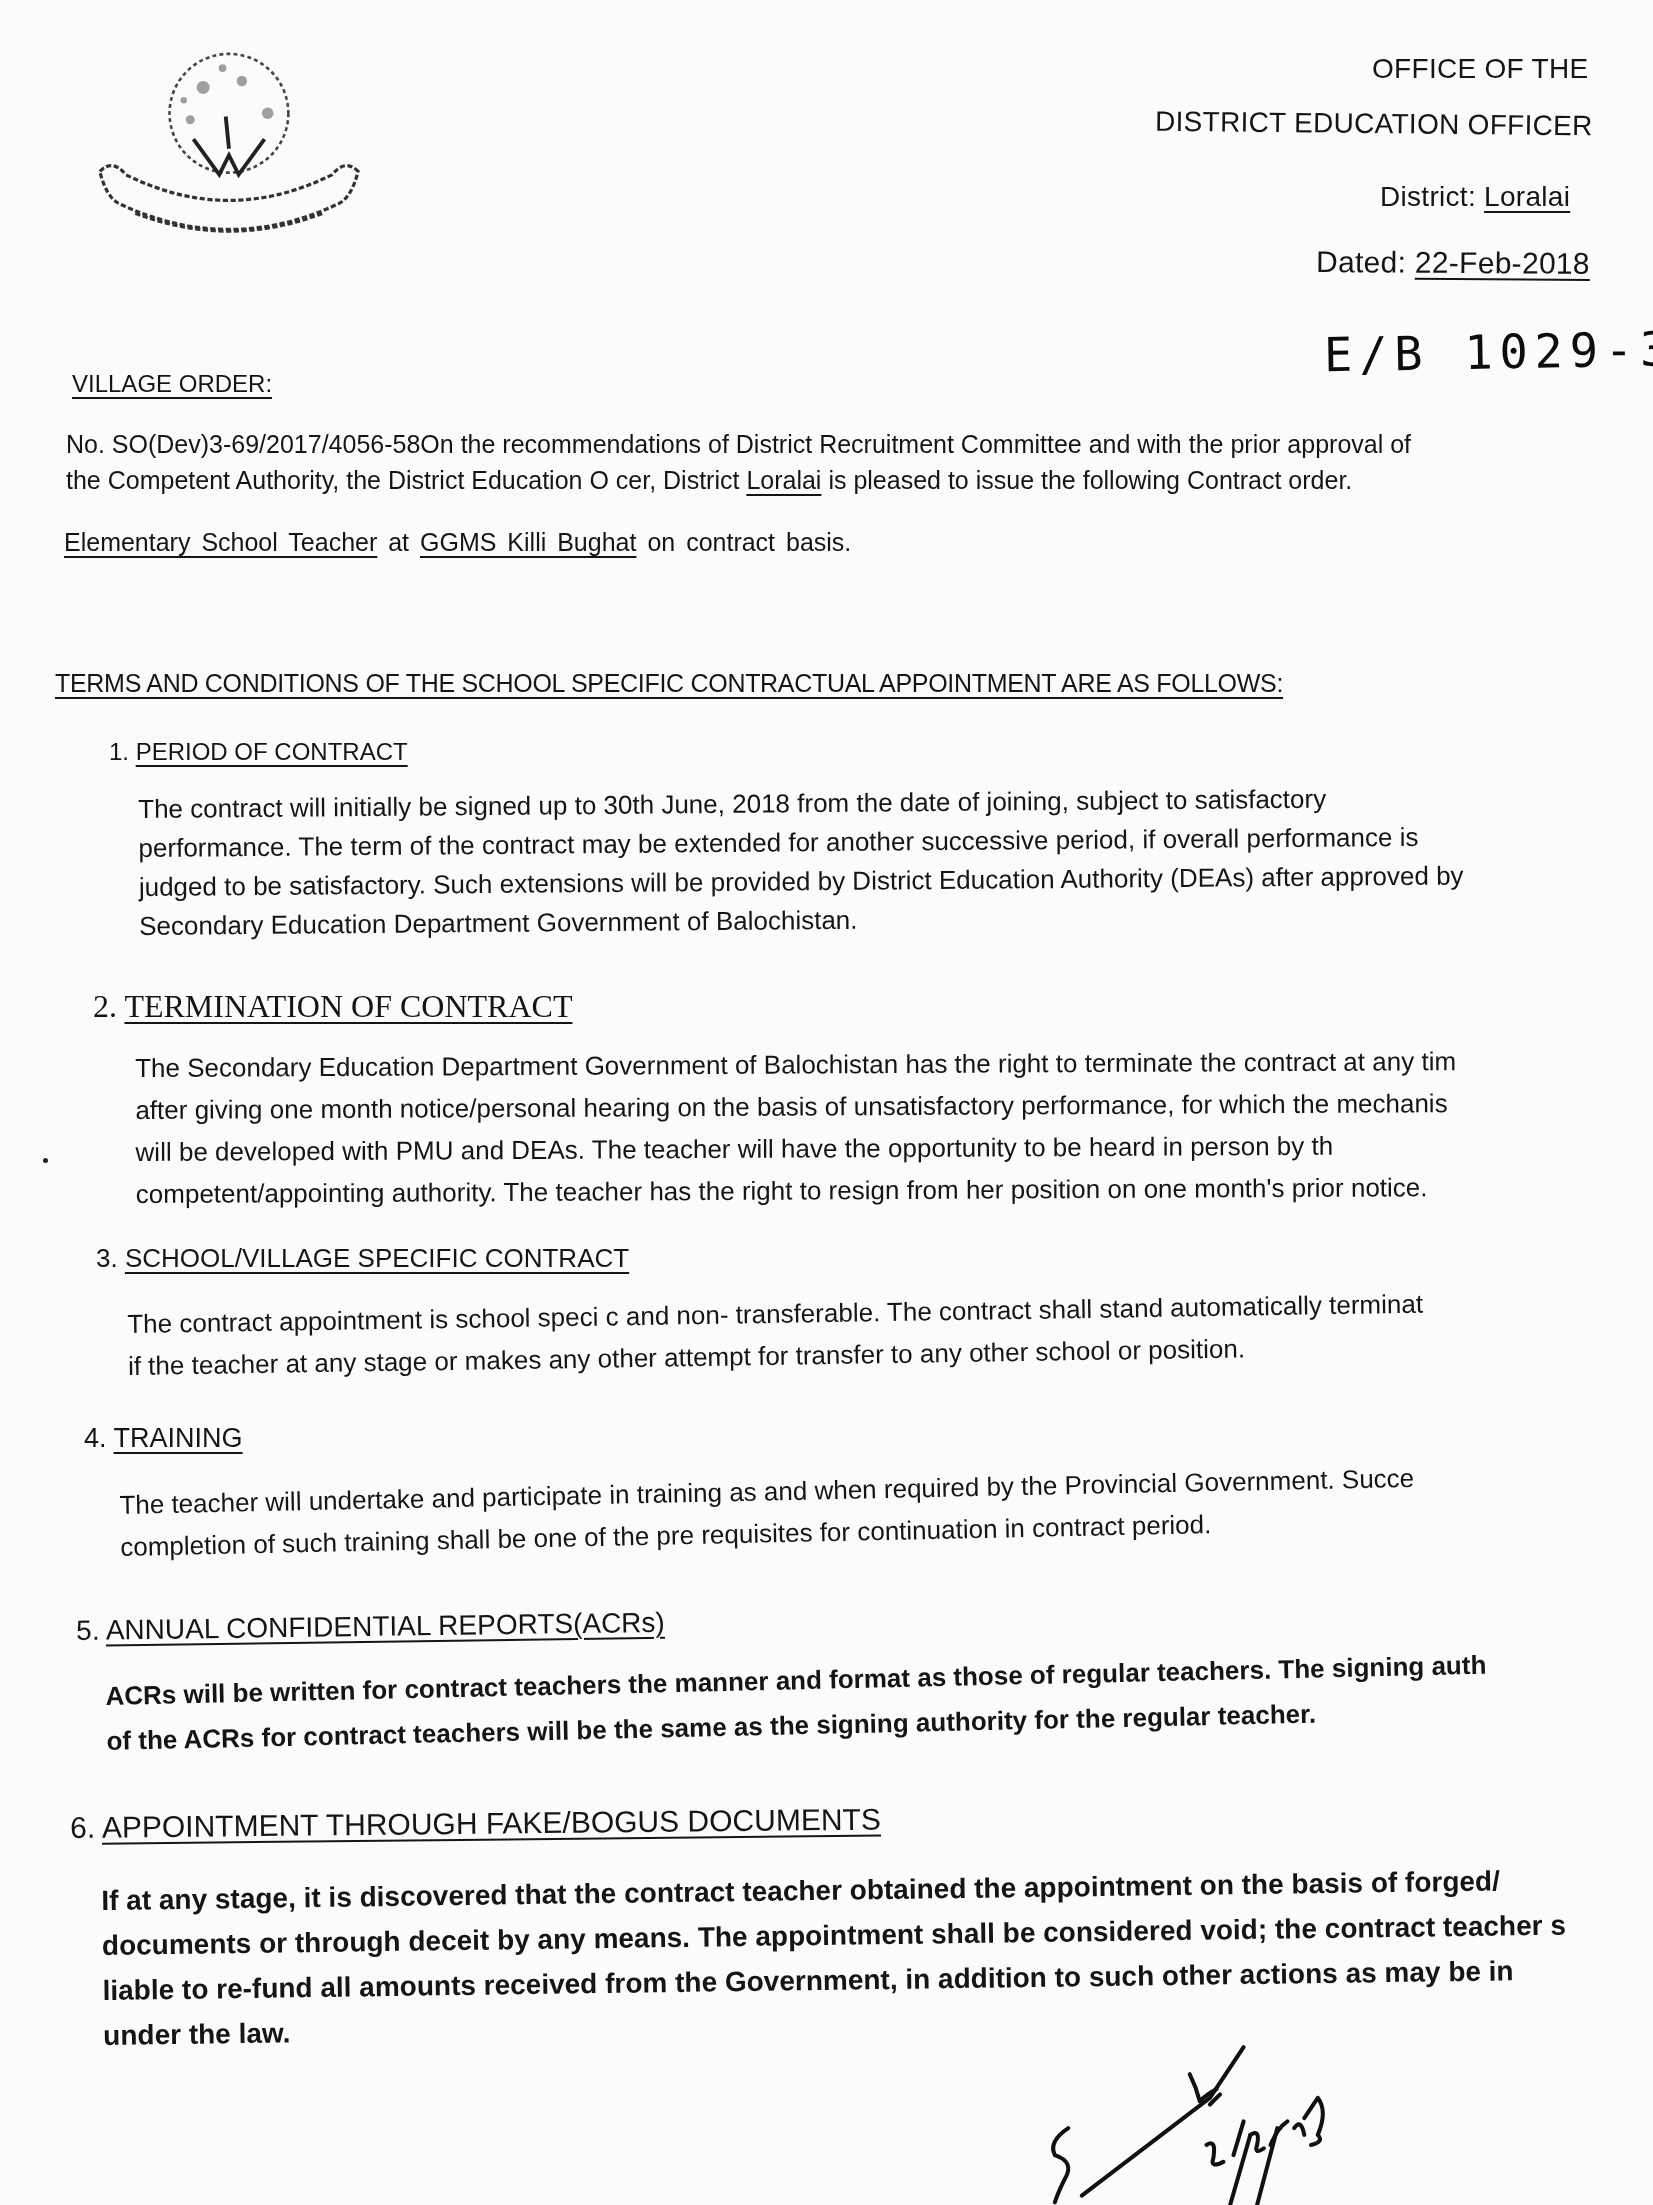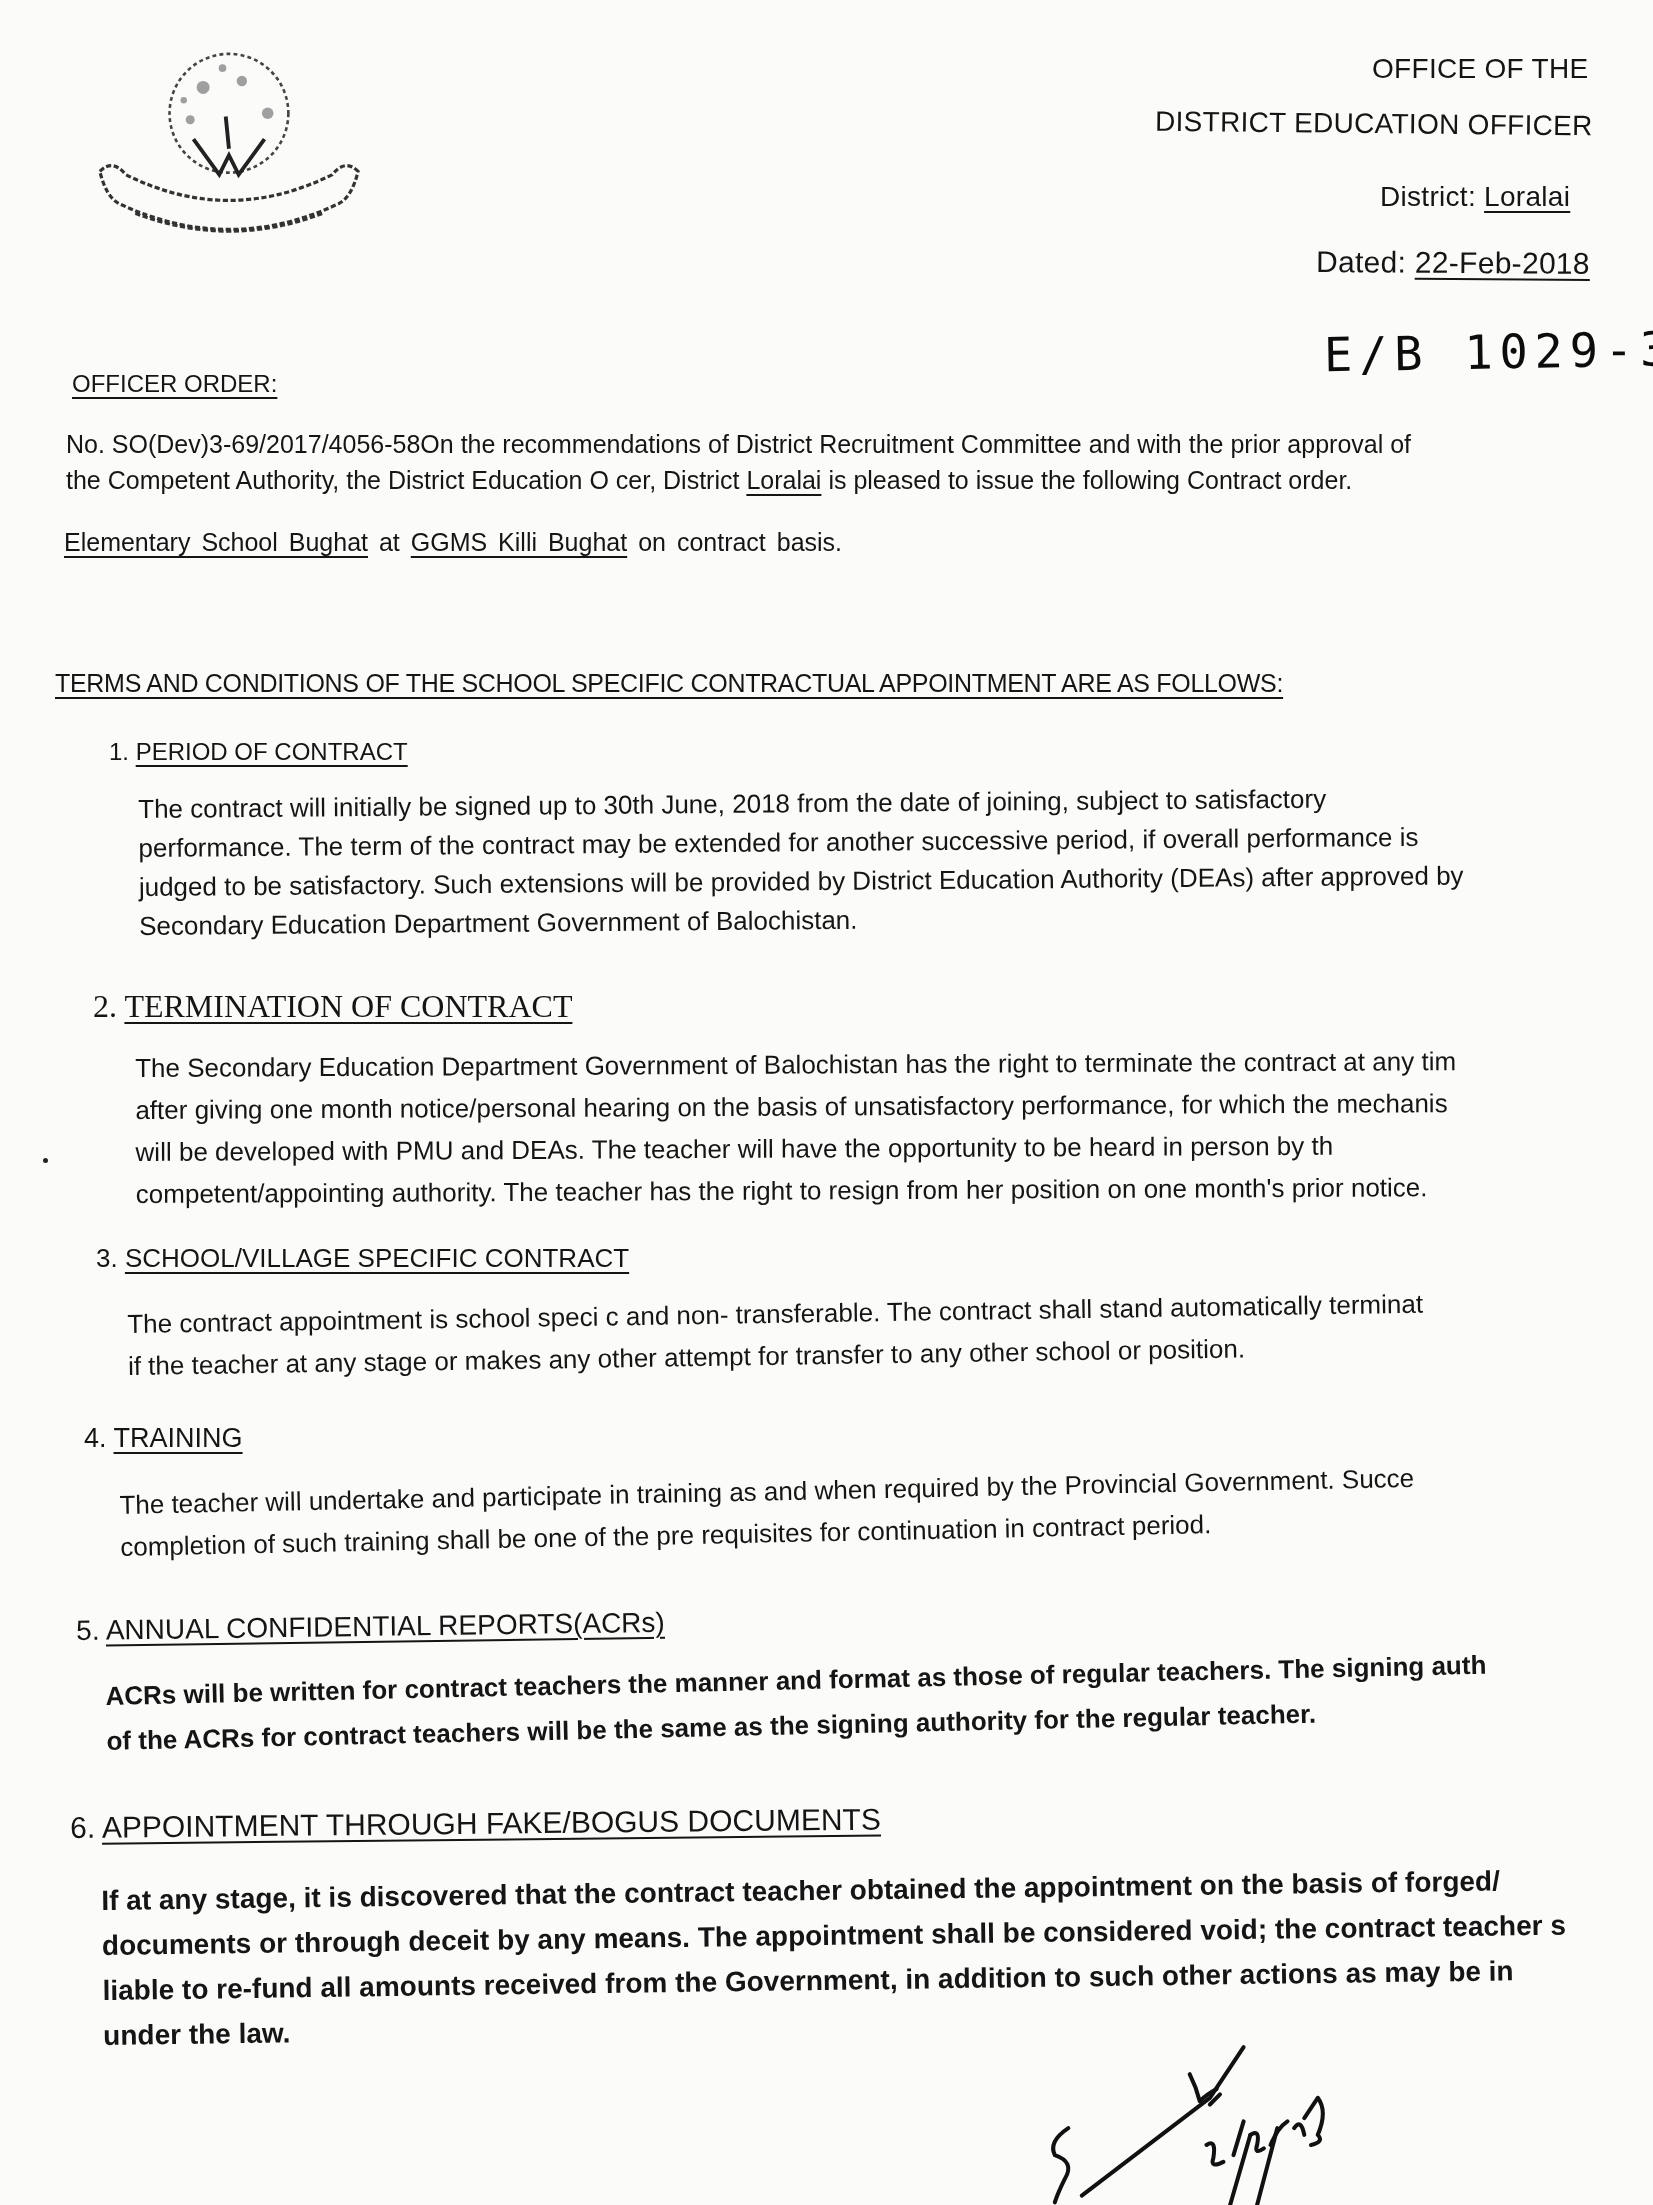--- a/index.html
+++ b/index.html
@@ -94,29 +94,29 @@
     </g>
   </svg>
 
   <div class="abs hdr" id="office-line1">OFFICE OF THE</div>
   <div class="abs hdr" id="office-line2">DISTRICT EDUCATION OFFICER</div>
   <div class="abs hdr" id="district-line"><span>District: </span><span class="u">Loralai</span></div>
   <div class="abs hdr" id="dated-line"><span>Dated: </span><span class="u">22-Feb-2018</span></div>
 
   <div class="handwritten-ref">E/B 1029-30</div>
 
-  <div class="abs u contract-order-title">OFFICER ORDER:</div>
+  <div class="abs u contract-order-title">VILLAGE ORDER:</div>
 
   <div class="para" id="para-intro">
     <span class="line">No. SO(Dev)3-69/2017/4056-58On the recommendations of District Recruitment Committee and with the prior approval of</span>
     <span class="line"><span>the Competent Authority, the District Education O cer, District </span><span class="u">Loralai</span><span> is pleased to issue the following Contract order.</span></span>
   </div>
 
   <div class="para" id="para-signed">
-    <span class="line"><span class="u">Elementary School Bughat</span><span> at </span><span class="u">GGMS Killi Bughat</span><span> on contract basis.</span></span>
+    <span class="line"><span class="u">Elementary School Teacher</span><span> at </span><span class="u">GGMS Killi Bughat</span><span> on contract basis.</span></span>
   </div>
 
   <div class="abs u" id="terms-title">TERMS AND CONDITIONS OF THE SCHOOL SPECIFIC CONTRACTUAL APPOINTMENT ARE AS FOLLOWS:</div>
 
   <div class="sec-head" id="s1-head"><span>1.</span> <span class="u">PERIOD OF CONTRACT</span></div>
   <div class="sec-body" id="s1-body">
     <span class="line">The contract will initially be signed up to 30th June, 2018 from the date of joining, subject to satisfactory</span>
     <span class="line">performance. The term of the contract may be extended for another successive period, if overall performance is</span>
     <span class="line">judged to be satisfactory. Such extensions will be provided by District Education Authority (DEAs) after approved by</span>
     <span class="line">Secondary Education Department Government of Balochistan.</span>

